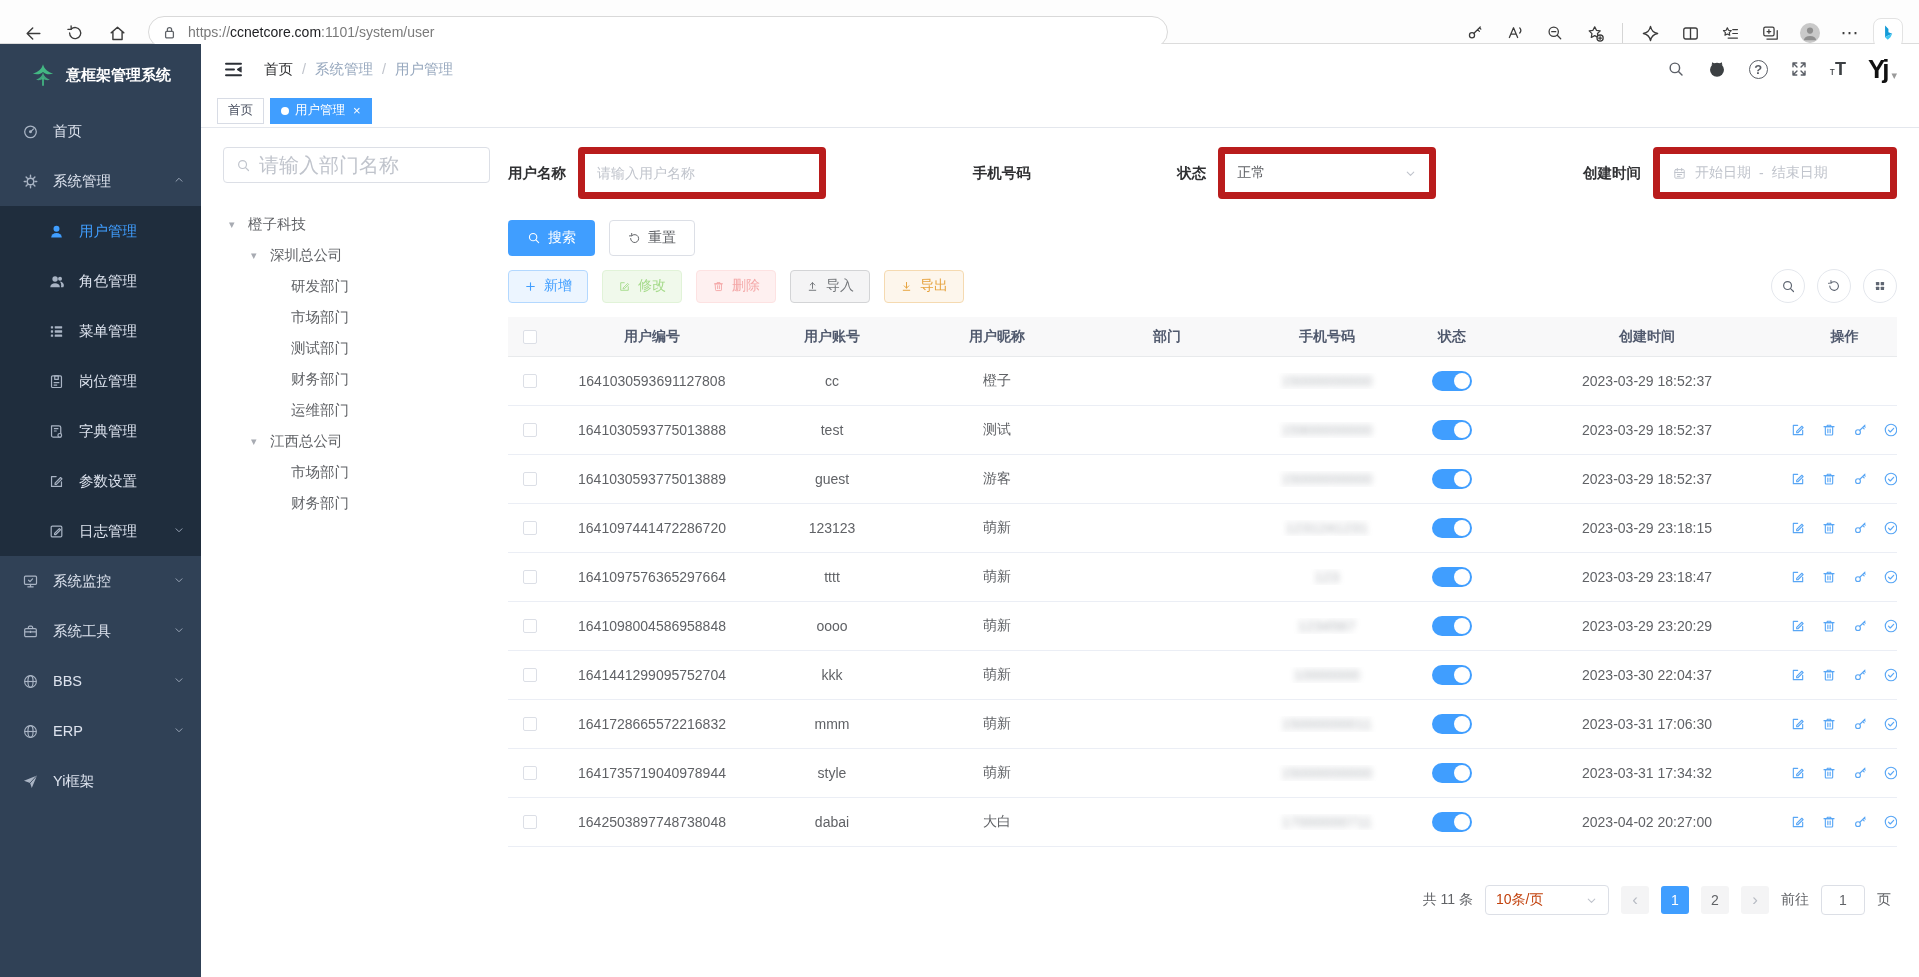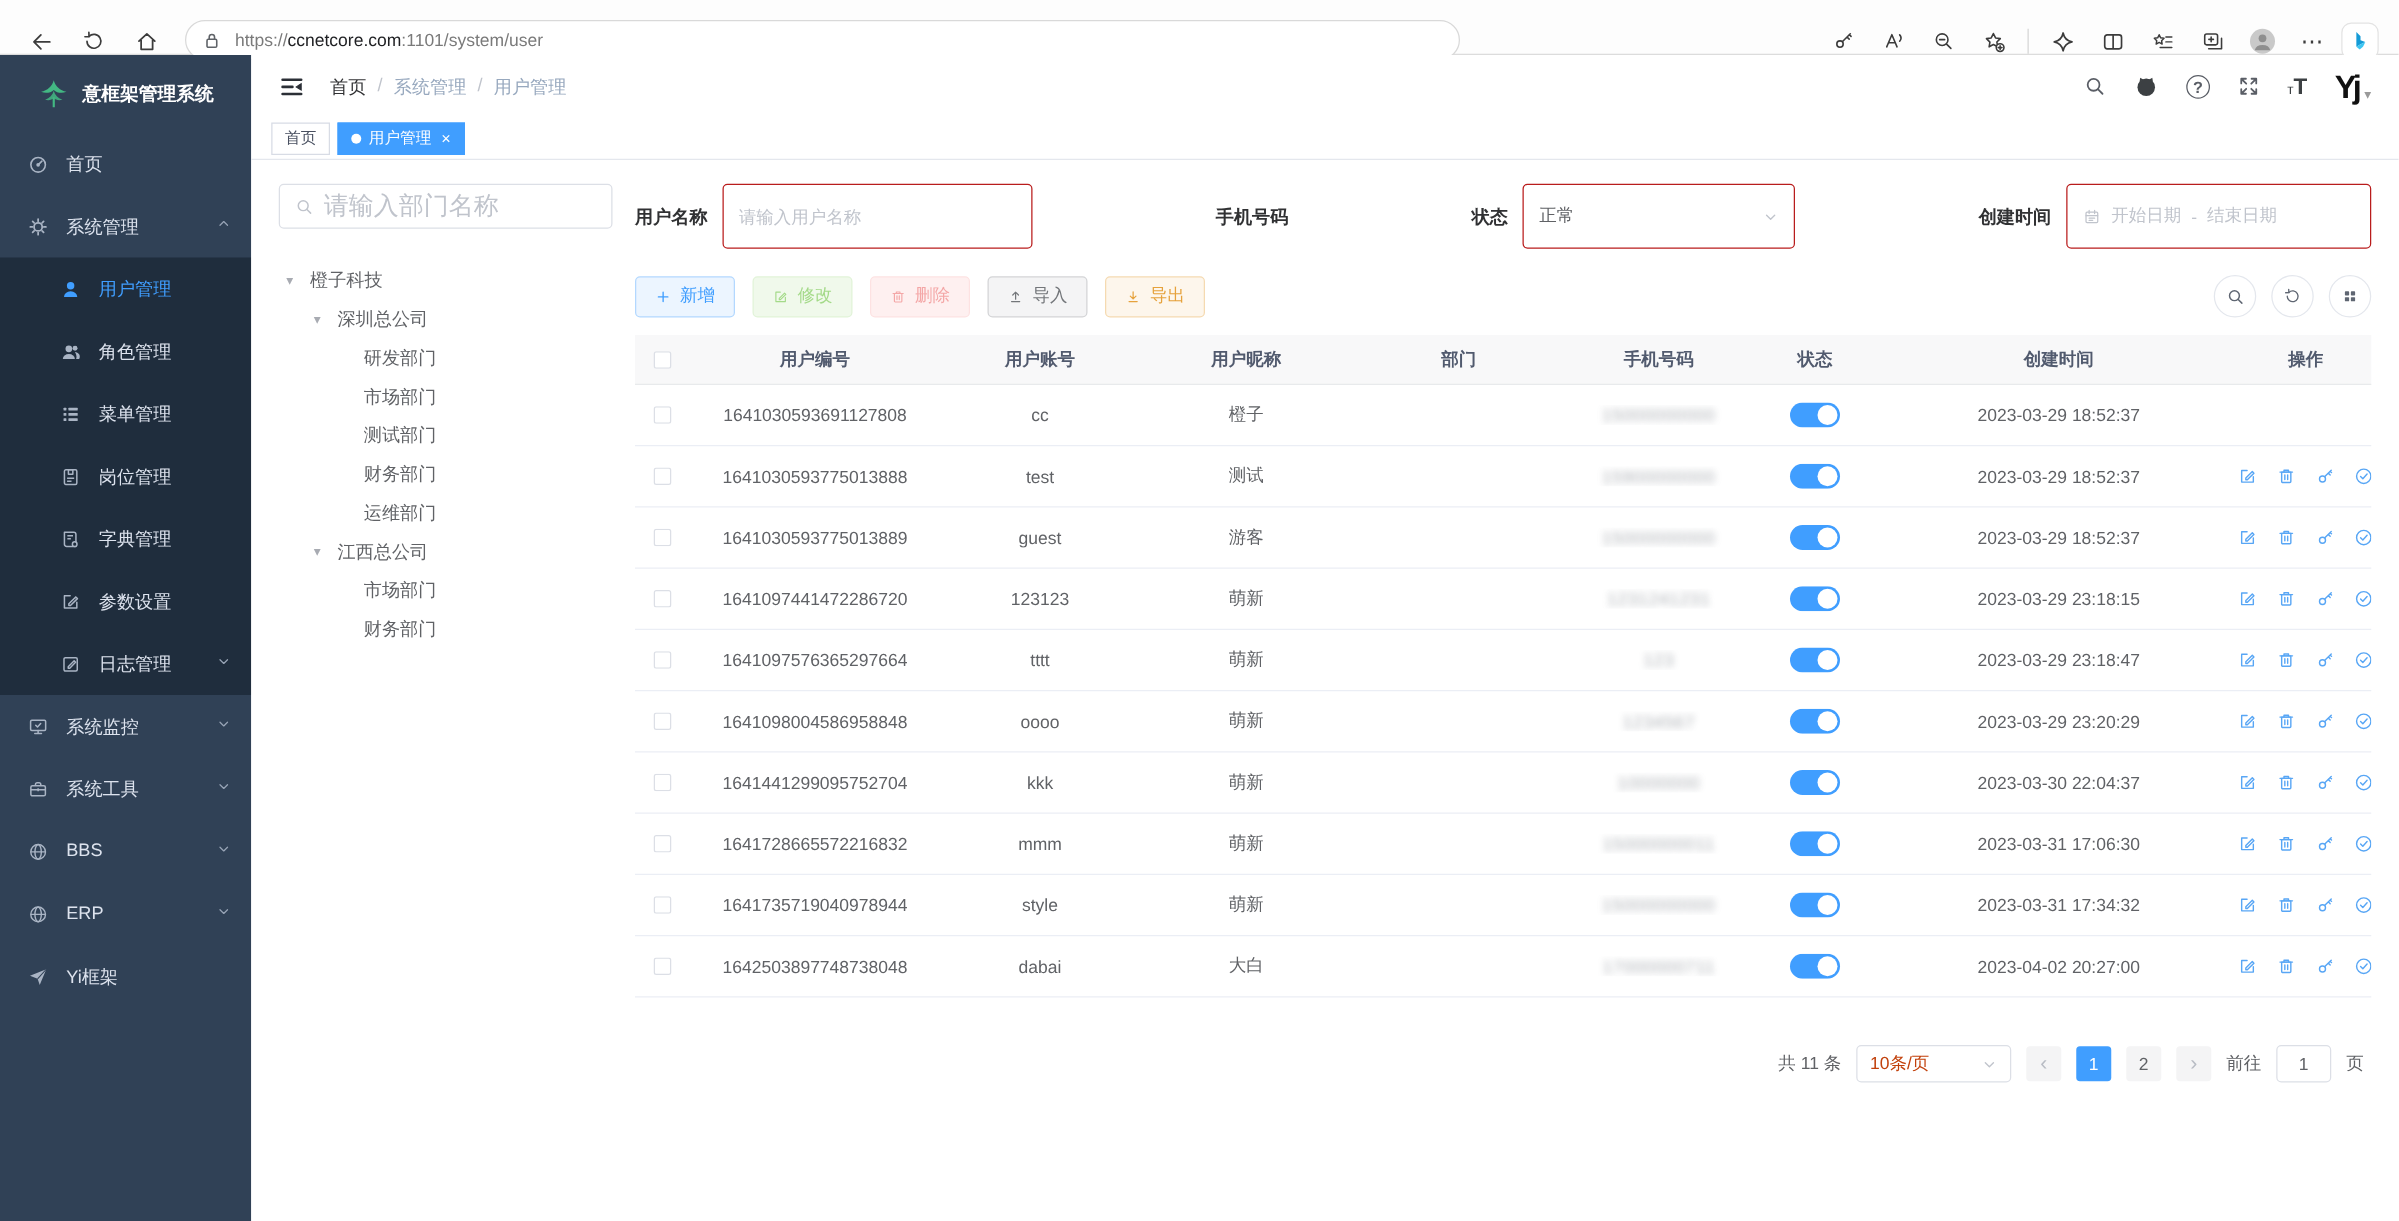--- a/index.html
+++ b/index.html
@@ -57,21 +57,21 @@
   .search-box input::placeholder{color:#c0c4cc}
   .tree{margin-top:26px;font-size:14.5px;color:#606266}
   .tree-row{height:31px;display:flex;align-items:center;gap:7px;cursor:pointer}
   .tree-row .tri{color:#a8abb2;font-size:11px;width:12px}
   .lvl0{padding-left:6px}.lvl1{padding-left:28px}.lvl2{padding-left:68px}
   .right-col{flex:1;min-width:0;display:flex;flex-direction:column}
   
   .filter-row{display:flex;align-items:center;justify-content:space-between;margin-bottom:21px}
   .fgroup{display:flex;align-items:center;gap:12px}
   .flabel{font-size:14.5px;font-weight:600;color:#303133;white-space:nowrap}
-  .fctl{height:52px;border:1px solid #b91c1c;border-radius:4px;display:flex;align-items:center;
+  .fctl{height:52px;border:7px solid #b91c1c;border-radius:4px;display:flex;align-items:center;
     padding:13px 12px;font-size:14px;color:#606266;background:#fff}
   .fctl input{border:none;outline:none;width:100%;font-size:14px;color:#606266}
   .fctl input::placeholder{color:#c0c4cc}
   .w-input{width:248px}.w-select{width:218px;justify-content:space-between}.w-date{width:244px;gap:8px;color:#c0c4cc}
   
   .btn{height:36px;border-radius:4px;display:inline-flex;align-items:center;gap:7px;
     padding:0 18px;font-size:14px;border:1px solid transparent;cursor:pointer;white-space:nowrap}
   .btn-row{display:flex;gap:14px;margin-bottom:13px}
   .b-search{background:#409eff;color:#fff}
   .b-reset{background:#fff;border-color:#dcdfe6;color:#606266}
@@ -745,20 +745,38 @@
                     <use href="#i-cal"></use>
                   </svg>
                 </span>
               <span>开始日期</span>
               <span>-</span>
               <span>结束日期</span>
             </div>
           </div>
         </div>
 
+        <div class="btn-row">
+          <button class="btn b-search">
+            <span style="display:flex">
+                <svg width="14" height="14">
+                  <use href="#i-search"></use>
+                </svg>
+              </span>
+            <span>搜索</span>
+          </button>
+          <button class="btn b-reset">
+            <span style="display:flex">
+                <svg width="13" height="13">
+                  <use href="#i-refresh"></use>
+                </svg>
+              </span>
+            <span>重置</span>
+          </button>
+        </div>
 
         <div class="action-row">
           <button class="btn sm b-add">
             <span style="display:flex">
                 <svg width="13" height="13">
                   <use href="#i-plus"></use>
                 </svg>
               </span>
             <span>新增</span>
           </button>

